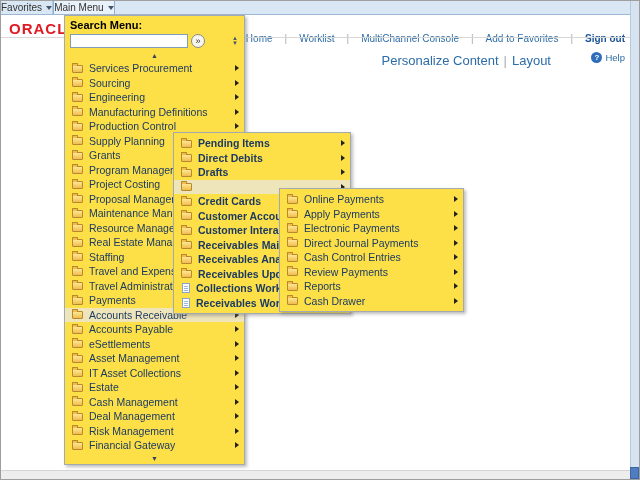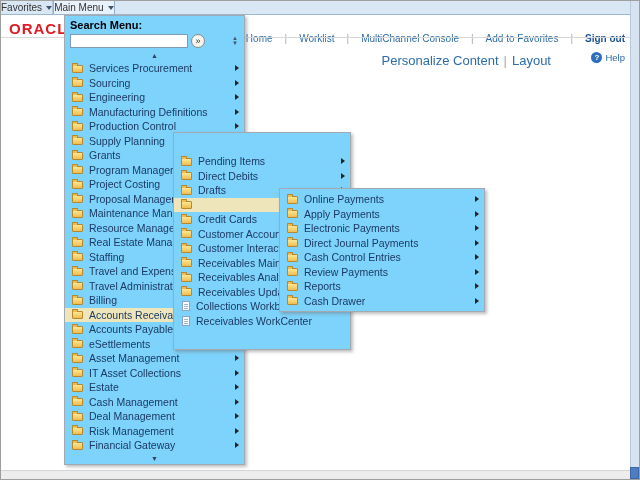--- a/index.html
+++ b/index.html
@@ -34,27 +34,27 @@
   .rule { position:absolute; top:36px; left:0; right:9px; height:1px; background:#d8d8d8; }
   
   .personalize { position:absolute; top:52px; right:88px; font-size:13px; color:#2d6ca8; display:flex; gap:5px; }
   .help { position:absolute; top:51px; right:14px; font-size:9.5px; color:#2d6ca8; display:flex; gap:3px; align-items:center; }
   .help-icon {
     width:11px; height:11px; border-radius:50%; background:#2e6dbb; color:#fff;
     font-size:8px; font-weight:bold; text-align:center; line-height:11px; display:inline-block;
   }
   
   .menu-panel {
-    position:absolute; background:#7dd3fc; border:1px solid #a3a9b1;
+    position:absolute; background:#fde047; border:1px solid #a3a9b1;
     box-shadow:2px 2px 3px rgba(110,110,110,0.45);
     font-size:10.5px; color:#1c3a63;
   }
   #menu1 { left:63px; top:14px; width:181px; z-index:5; }
-  #menu2 { left:172px; top:131px; width:178px; z-index:6; padding:21px 0; }
-  #menu3 { left:278px; top:187px; width:206px; z-index:7; padding:3px 0; }
+  #menu2 { left:172px; top:131px; width:178px; z-index:6; padding:3px 0;font-weight:bold; }
+  #menu3 { left:278px; top:187px; width:185px; z-index:7; padding:3px 0; }
   .search-area { padding:3px 5px 2px 5px; }
   .search-label { font-size:11px; font-weight:bold; color:#000; }
   .search-row { display:flex; align-items:center; gap:3px; margin-top:3px; }
   .search-input {
     width:118px; height:14px; border:1px solid #7f9db9; background:#fff;
     font-size:10px; font-family:"Liberation Sans", sans-serif; padding:0 2px;
   }
   .go-btn {
     width:14px; height:14px; border-radius:50%; border:1px solid #8a8a8a;
     background:#f6f6ee; font-size:9px; line-height:12px; text-align:center; color:#333;
@@ -224,21 +224,21 @@
           <span class="lbl">Travel and Expenses</span>
           <span class="arr"></span>
         </div>
         <div class="menu-row">
           <span class="icon folder"></span>
           <span class="lbl">Travel Administration</span>
           <span class="arr"></span>
         </div>
         <div class="menu-row">
           <span class="icon folder"></span>
-          <span class="lbl">Billing</span>
+          <span class="lbl">Payments</span>
           <span class="arr"></span>
         </div>
         <div class="menu-row hl">
           <span class="icon folder"></span>
           <span class="lbl">Accounts Receivable</span>
           <span class="arr"></span>
         </div>
         <div class="menu-row">
           <span class="icon folder"></span>
           <span class="lbl">Accounts Payable</span>

